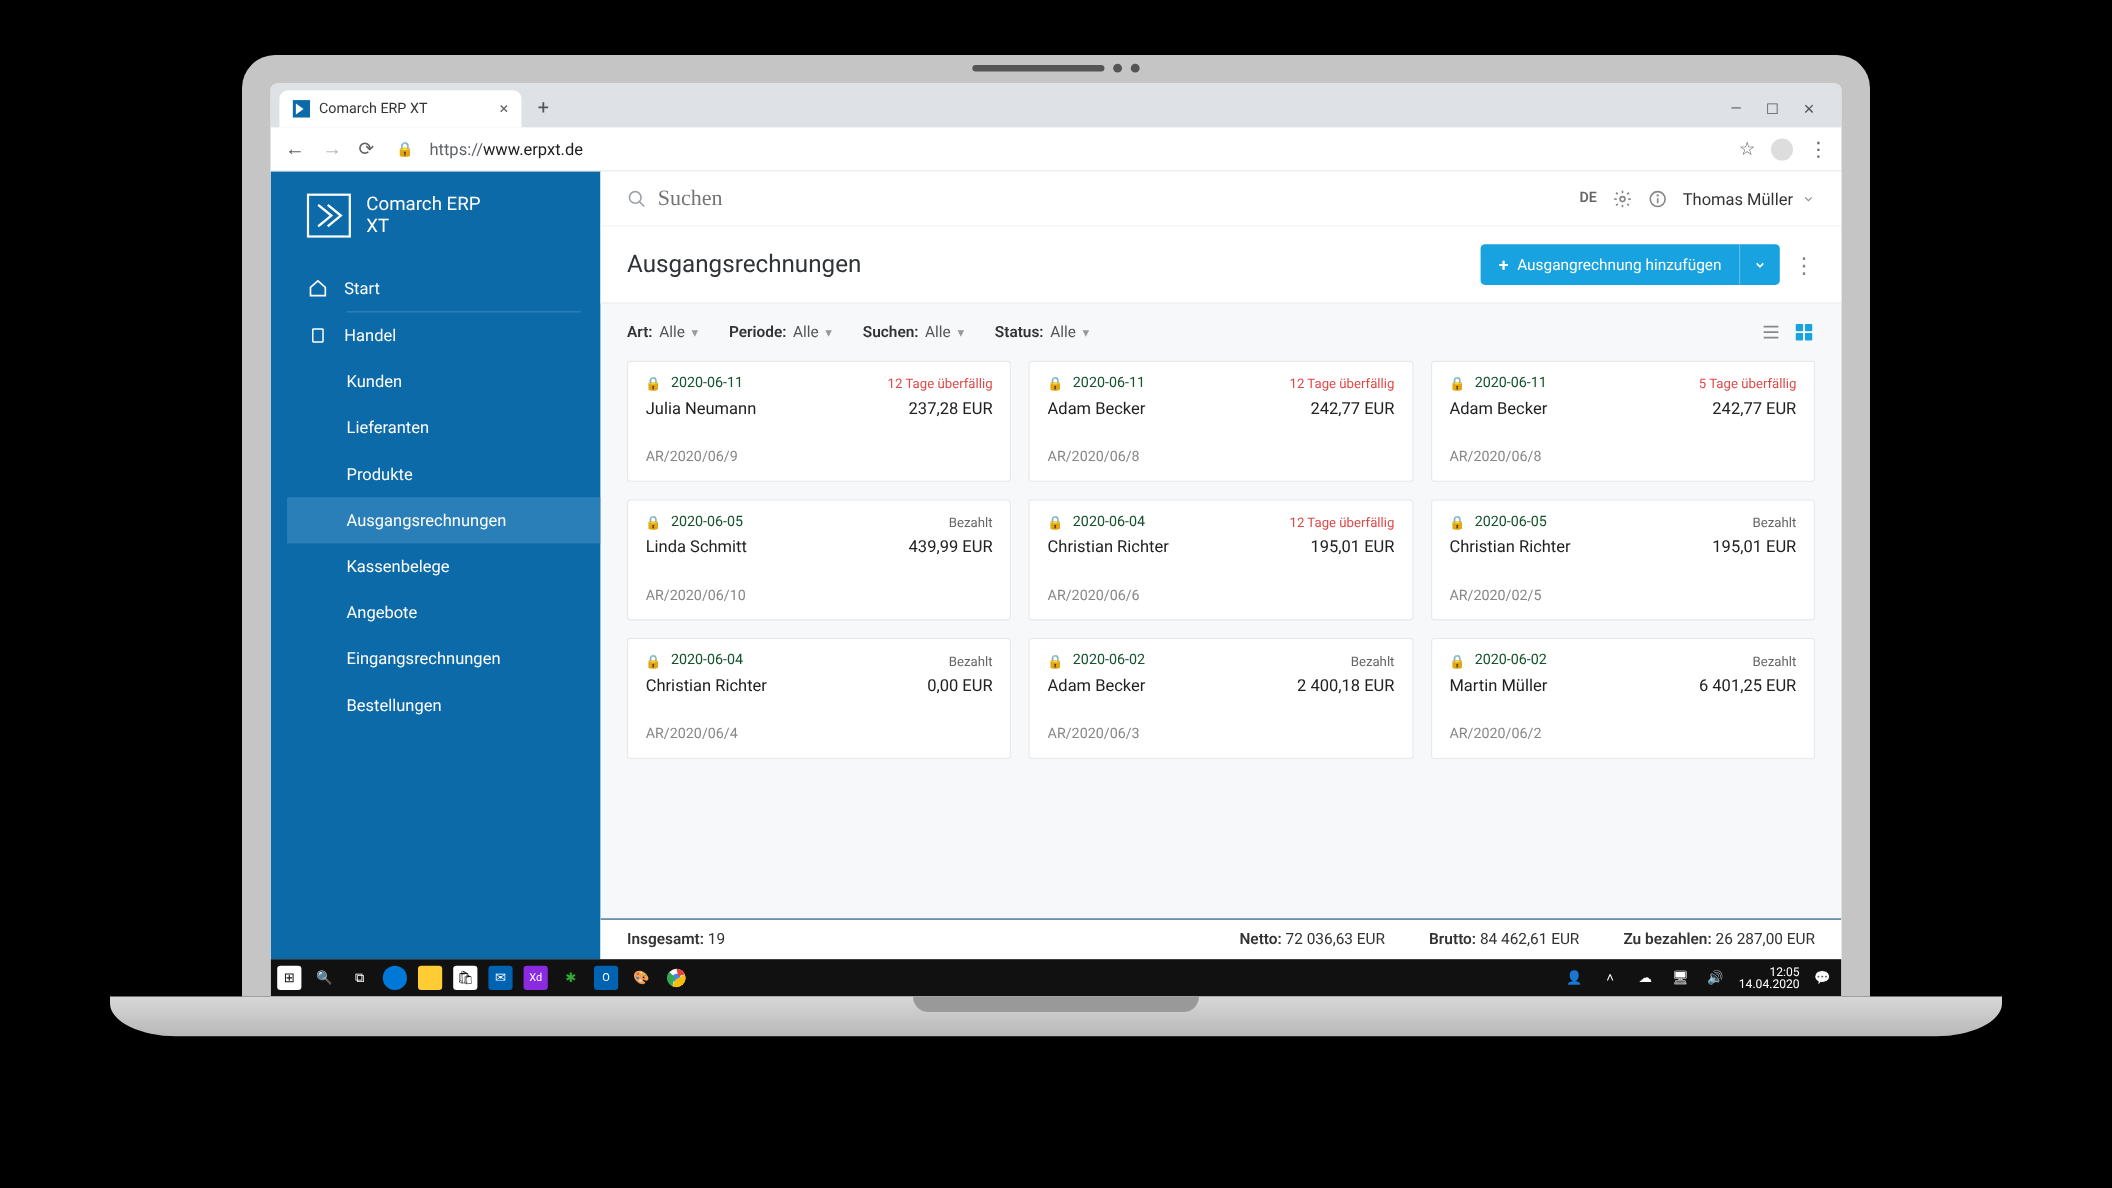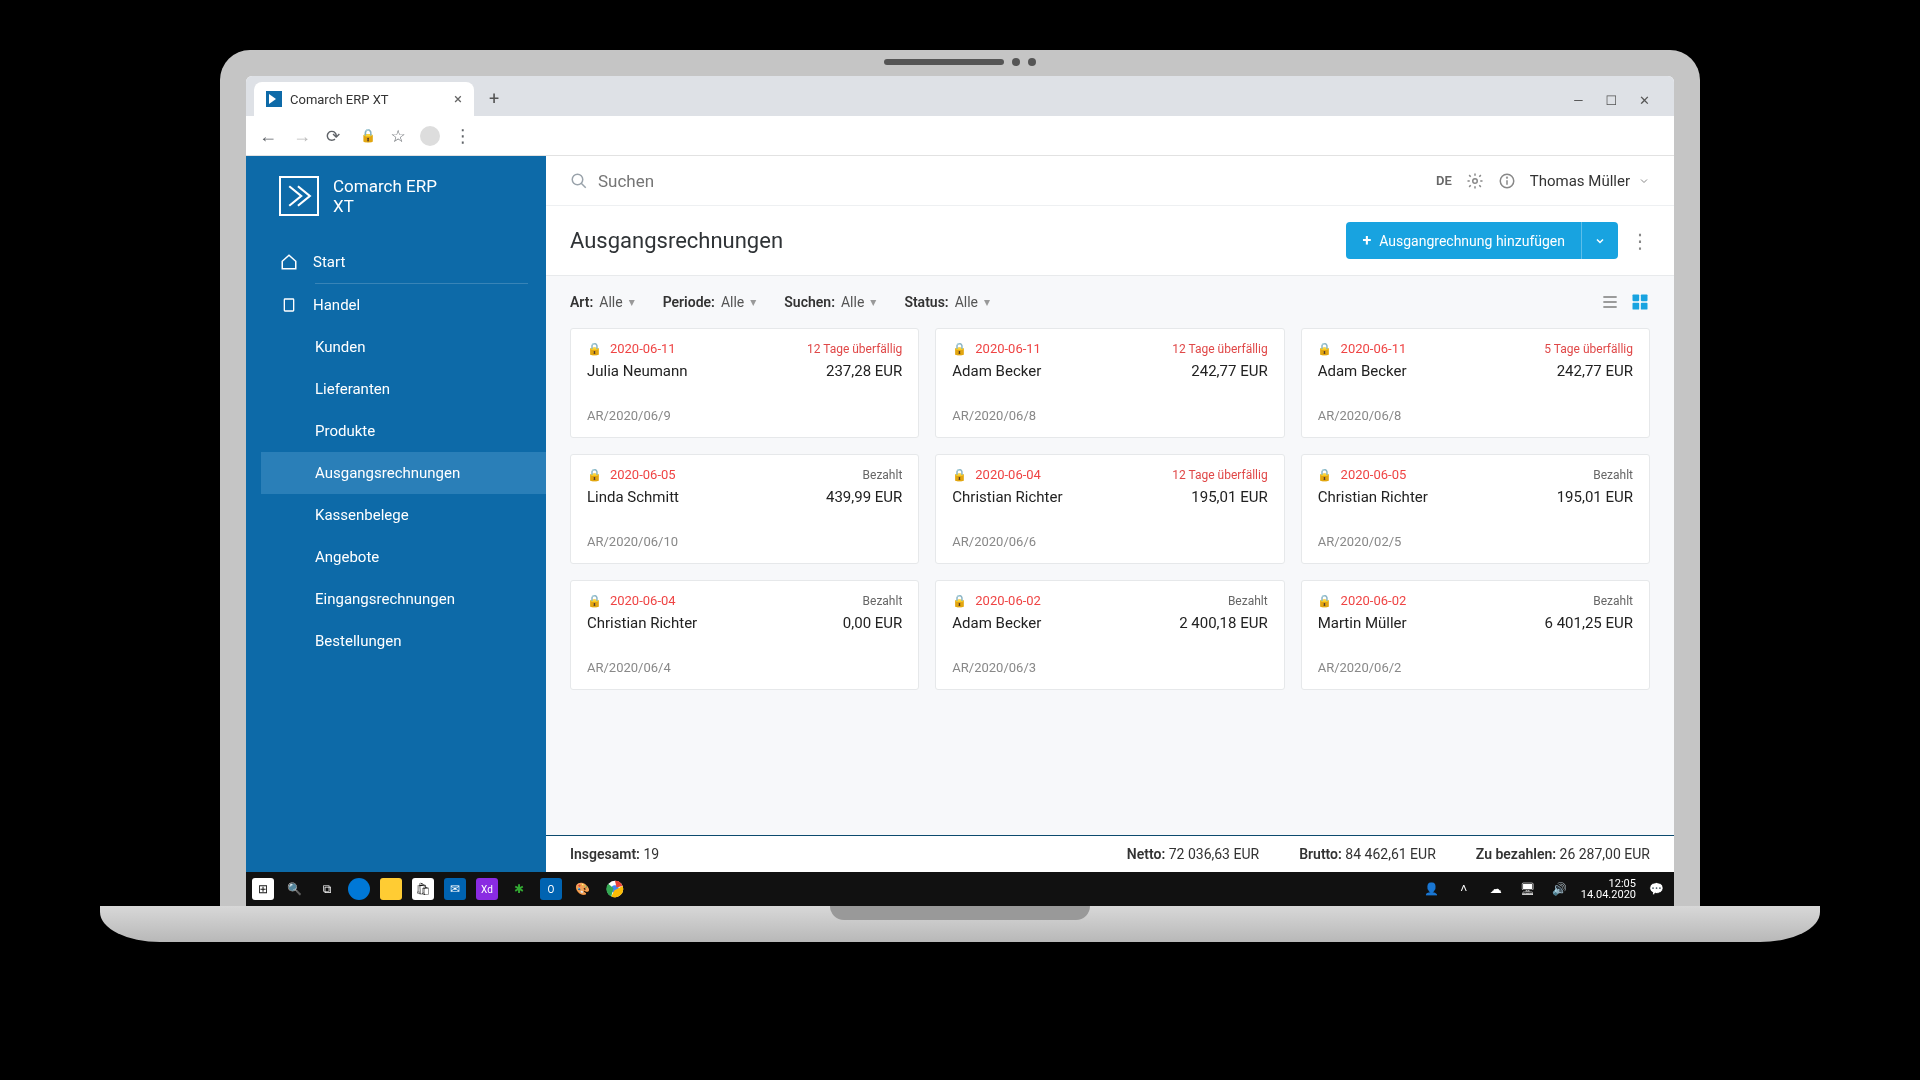--- a/index.html
+++ b/index.html
@@ -47,21 +47,21 @@
 .side-sep { height: 1px; background: rgba(255,255,255,0.18); margin: 0 18px 0 54px; }
 .side-item { display: flex; align-items: center; gap: 14px; padding: 12px 18px; cursor: pointer; }
 .side-item.sub { padding-left: 54px; }
 .side-item.active { background: #2a7fb8; }
 .side-item .ic { width: 20px; display:flex; justify-content:center; }
 
 
 .content { flex: 1; display: flex; flex-direction: column; min-width: 0; background: #f7f8fa; }
 .topbar { height: 50px; background: #fff; display: flex; align-items: center; padding: 0 24px; gap: 14px; border-bottom: 1px solid #eef0f2; }
 .search-wrap { flex: 1; display: flex; align-items: center; gap: 10px; color: #9aa3ab; }
-.search-wrap input { border: none; outline: none; font-size: 17px; color: #333; flex:1; }
+.search-wrap input { border: none; outline: none; font-size: 20px; color: #333; flex:1;font-family:Liberation Serif, serif; }
 .lang { font-size: 13px; color: #666; font-weight: 600; cursor:pointer;}
 .top-ic { color: #888; cursor: pointer; display:flex; }
 .user { display: flex; align-items: center; gap: 8px; color: #333; font-size: 15px; cursor:pointer;}
 
 .page-head { display: flex; align-items: center; padding: 16px 24px; border-bottom: 1px solid #e8eaec; background: #fff; }
 .page-title { font-size: 22px; color: #2f3336; font-weight: 400; }
 .head-actions { margin-left: auto; display: flex; align-items: center; gap: 12px; }
 .btn-add { display: flex; align-items: stretch; background: #18a3e0; color: #fff; border-radius: 4px; overflow: hidden; font-size: 14px; cursor:pointer;}
 .btn-add .main { display:flex; align-items:center; gap:8px; padding: 9px 16px; }
 .btn-add .drop { display:flex; align-items:center; padding: 0 12px; border-left: 1px solid rgba(255,255,255,0.3); }
@@ -75,21 +75,21 @@
 .filter .chev { color: #999; font-size: 12px; }
 .view-toggle { margin-left: auto; display: flex; gap: 10px; }
 .view-ic { cursor: pointer; display:flex; }
 .view-ic.active svg { stroke: #18a3e0; fill: #18a3e0; }
 
 
 .cards-scroll { flex:1; overflow:hidden; }
 .cards { padding: 6px 24px 0 24px; display: grid; grid-template-columns: repeat(3, 1fr); gap: 16px; }
 .card { background: #fff; border: 1px solid #e6e8ea; border-radius: 3px; padding: 12px 16px 14px 16px; font-size: 14px; cursor:pointer;}
 .card-row1 { display: flex; align-items: center; gap: 8px; margin-bottom: 6px; }
-.card-row1 .date { color: #ef4444; font-size: 13px; }
+.card-row1 .date { color: #14532d; font-size: 13px; }
 .card-row1 .status { margin-left: auto; font-size: 12px; }
 .status.overdue { color: #e04848; }
 .status.paid { color: #666; }
 .card-row2 { display: flex; align-items: baseline; margin-bottom: 28px; }
 .card-row2 .name { color: #222; font-size: 15px; }
 .card-row2 .amt { margin-left: auto; color: #222; font-size: 15px; }
 .card-ref { color: #888; font-size: 13px; }
 
 
 .summary { background: #fff; border-top: 1px solid #0c4a6e; padding: 10px 24px; display: flex; align-items: center; font-size: 14px; color: #333; gap: 40px; }
@@ -134,20 +134,23 @@
           <span>☐</span>
           <span>✕</span>
         </div>
       </div>
 
       <div class="browser-addr">
         <span class="nav-arrow">←</span>
         <span class="nav-arrow dis">→</span>
         <span class="reload">⟳</span>
         <span class="lock-ic">🔒</span>
+        <div class="url">
+          <span>https://</span><span class="domain">www.erpxt.de</span>
+        </div>
         <span class="star-ic">☆</span>
         <span class="avatar-circ"></span>
         <span class="more-vert">⋮</span>
       </div>
 
       <div class="app">
 
         <div class="sidebar">
           <div class="brand">
             <div class="brand-logo">

